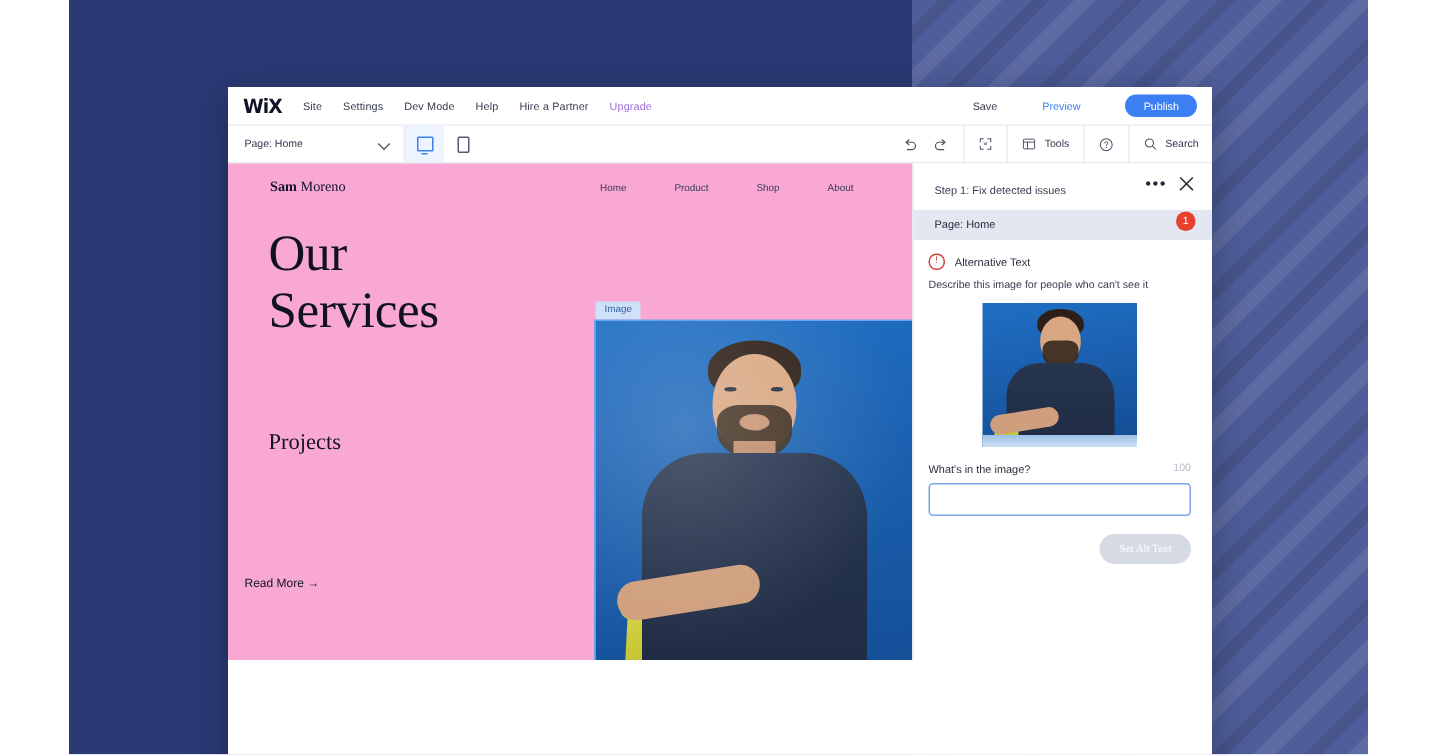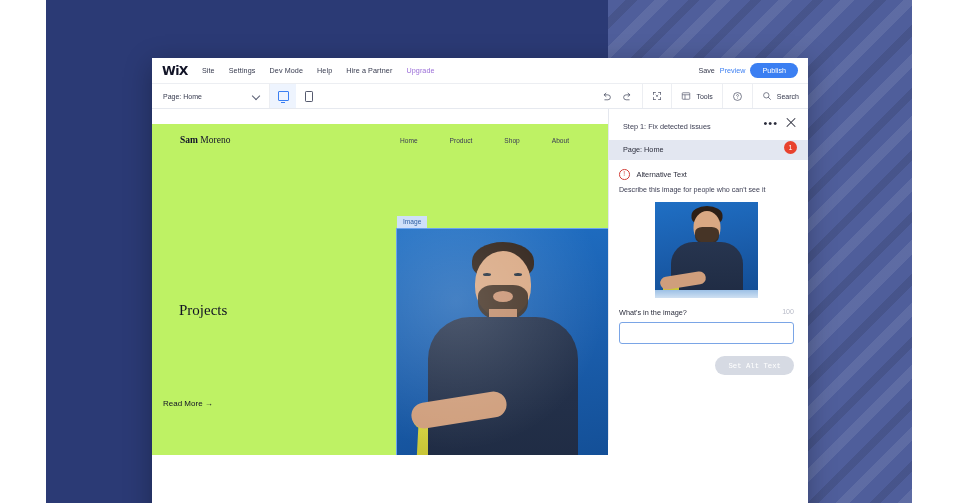--- a/index.html
+++ b/index.html
@@ -83,21 +83,21 @@
     color: #35394d;
     margin-right: 14px;
     white-space: nowrap;
     letter-spacing: 0.1px;
   }
   .menu-item.upgrade { color: #9b6ed8; margin-right: 0; }
   .topbar-right {
     margin-left: auto;
     display: flex;
     align-items: center;
-    gap: 5px;
+    gap: 30px;
   }
   .tb-save { font-size: 7.2px; color: #35394d; }
   .tb-preview { font-size: 7.2px; color: #3b7ff2; }
   .tb-publish {
     font-size: 7.2px;
     color: #ffffff;
     background: #3b7ff2;
     border-radius: 20px;
     padding: 3.5px 12px;
     line-height: 1;
@@ -181,23 +181,22 @@
   
   .canvas-wrap {
     position: relative;
     height: 331px;
     display: flex;
   }
   .site-canvas {
     position: relative;
     width: 456px;
     height: 331px;
-    background: #bef264;
+    background: #f9a8d4;
     overflow: hidden;
-    margin-top: 15px;
   }
 
   .site-logo {
     position: absolute;
     left: 28px; top: 11px;
     font-family: "Liberation Serif", serif;
     font-size: 9.5px;
     color: #13132b;
   }
   .site-logo b { font-weight: 700; }
@@ -495,21 +494,21 @@
     display: flex; justify-content: flex-end;
     margin-top: 12px;
   }
   .aw-setbtn {
     background: #d6dae3;
     color: #ffffff;
     font-size: 7.3px;
     border: none;
     border-radius: 20px;
     padding: 5.5px 13px;
-    font-family: Liberation Mono, monospace;
+    font-family: Liberation Serif, serif;
   }
 </style>
 </head>
 <body>
 
 <div id="stage">
 
   <div class="bg-left"></div>
   <div class="bg-right"></div>
 
@@ -612,20 +611,24 @@
           <span>Moreno</span>
         </div>
 
         <div class="site-nav">
           <span class="nv">Home</span>
           <span class="nv">Product</span>
           <span class="nv">Shop</span>
           <span class="nv">About</span>
         </div>
 
+        <div class="hero-title">
+          <div>Our</div>
+          <div>Services</div>
+        </div>
 
         <div class="proj-title">Projects</div>
         <div class="read-more">Read More →</div>
 
         <div class="img-block">
           <div class="img-badge">Image</div>
           <div class="photo">
 
             <div class="chair-top"></div>
             <div class="chair"></div>

